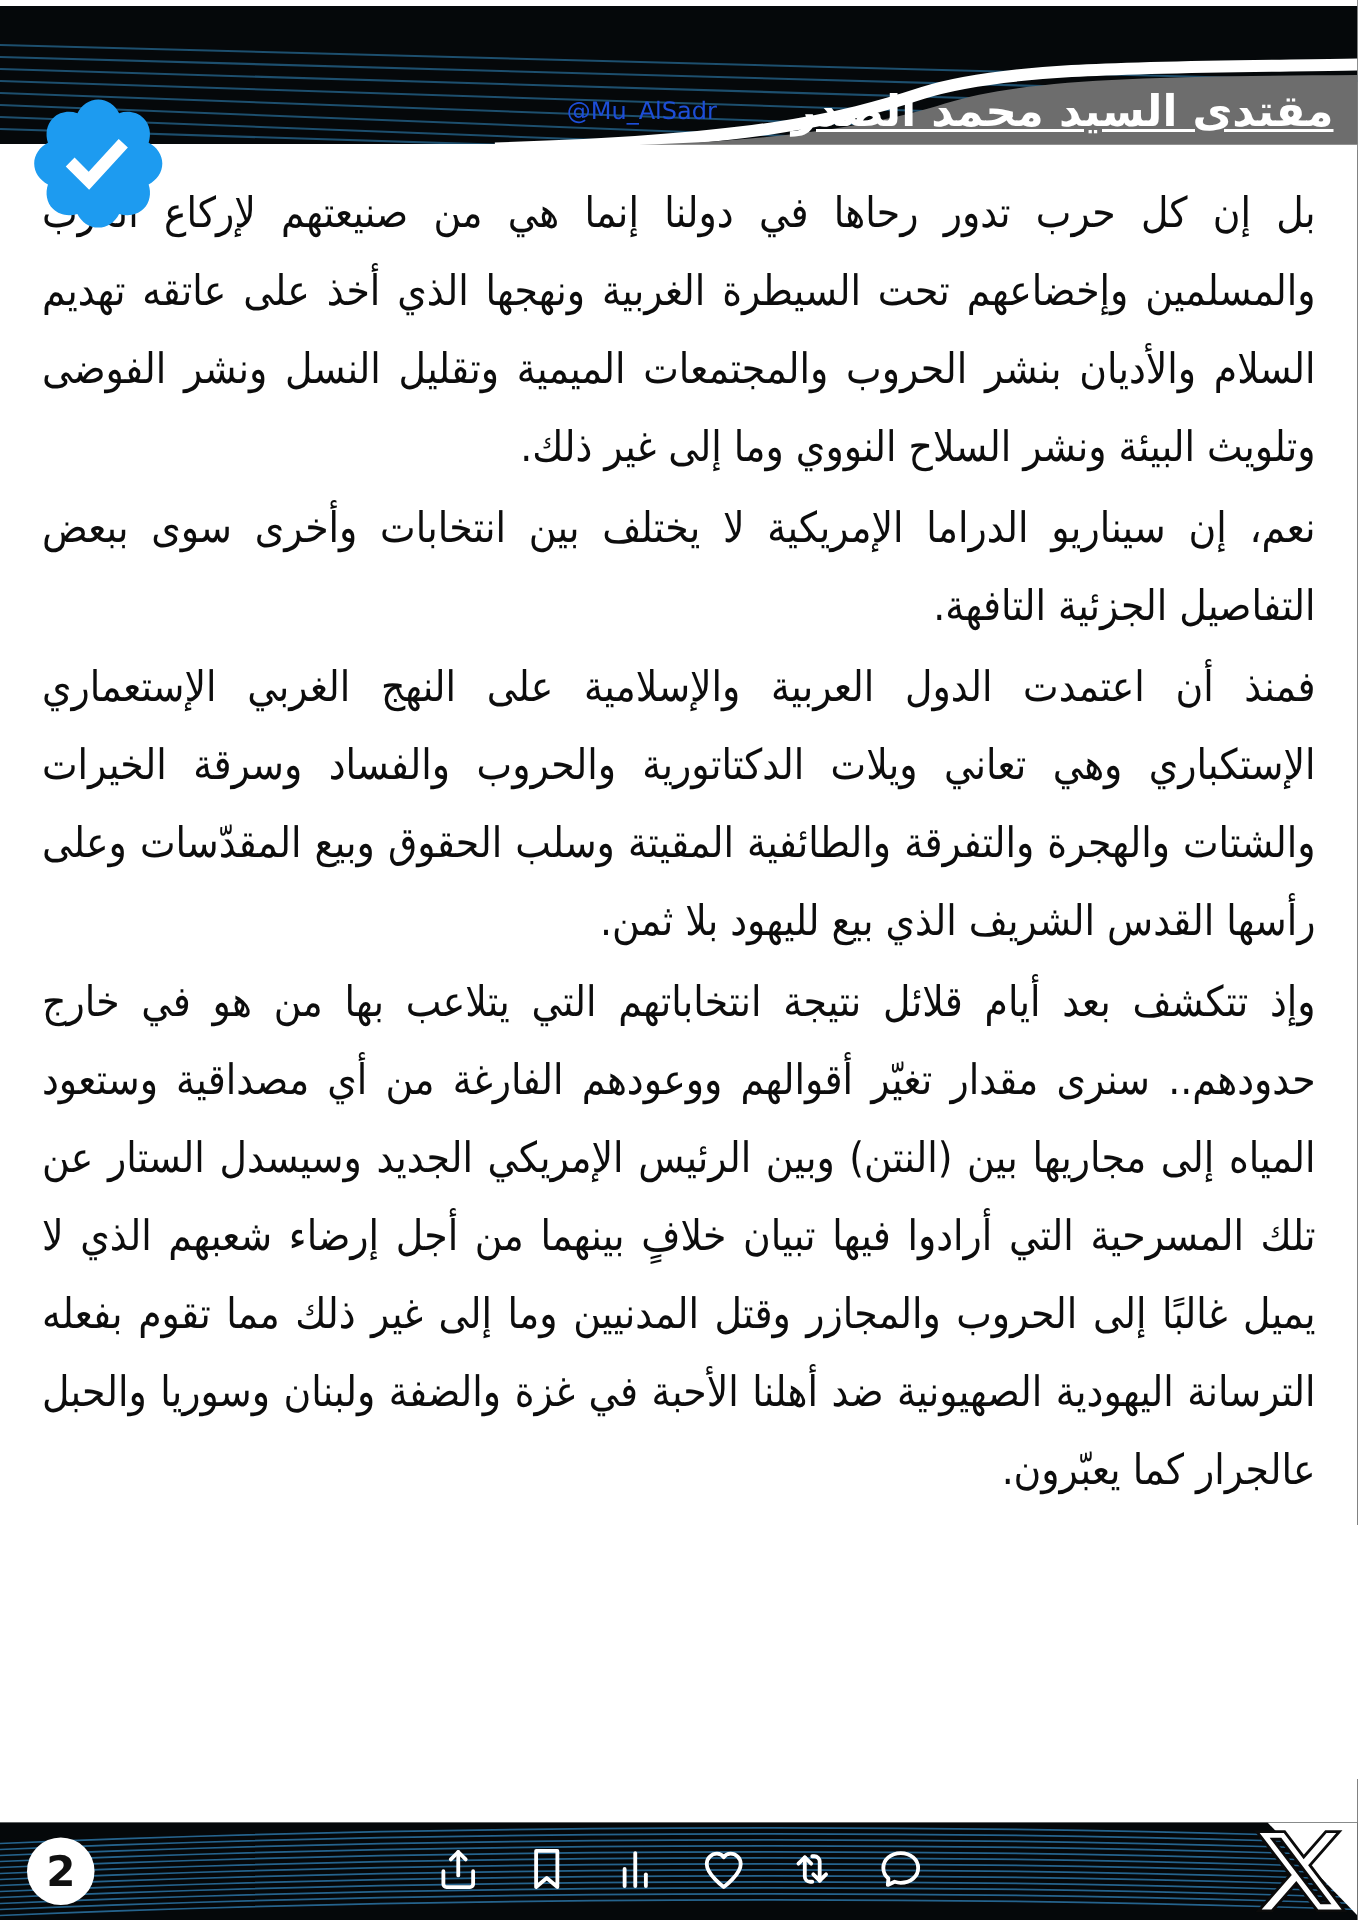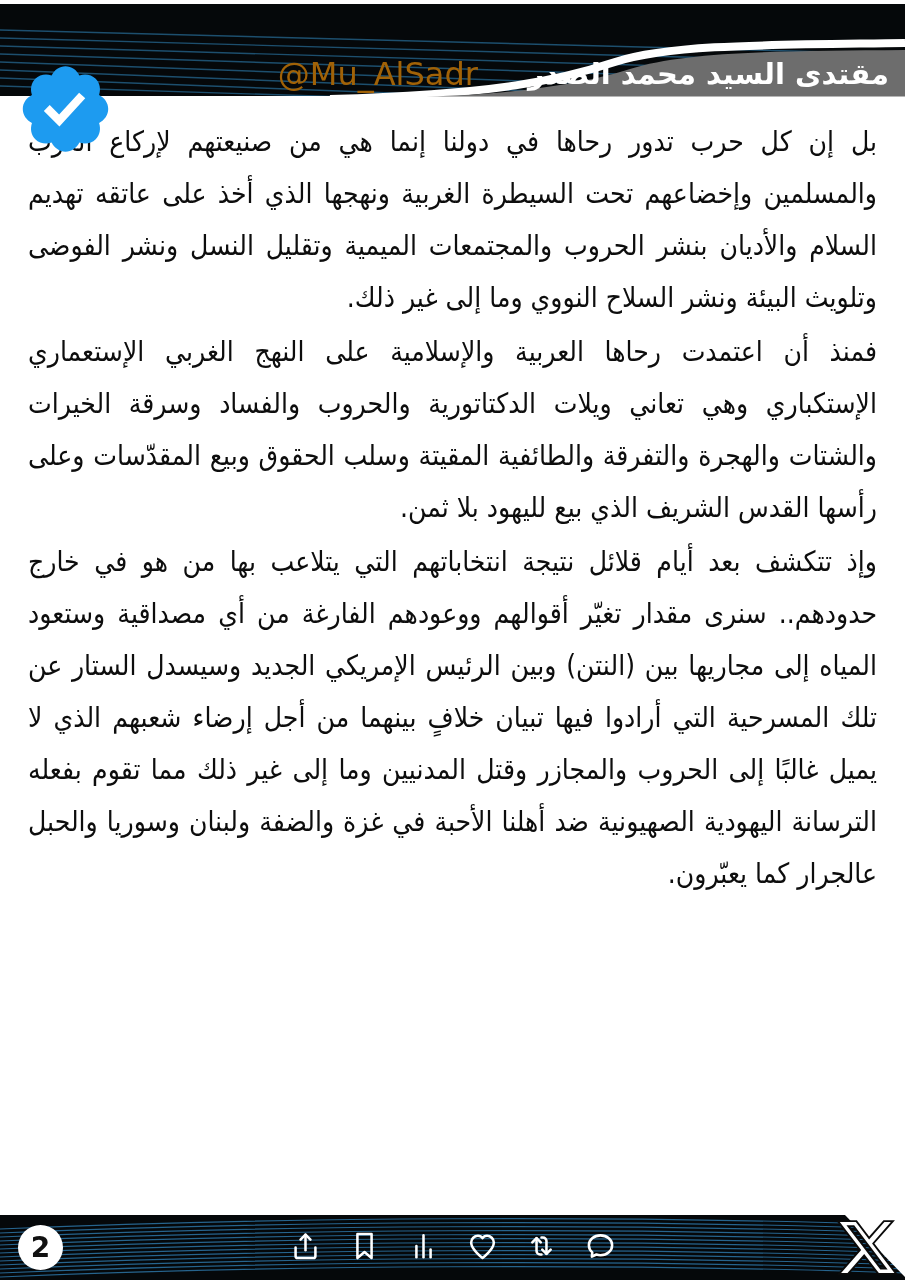--- a/index.html
+++ b/index.html
@@ -9,22 +9,22 @@
     position:relative; width:905px; height:1280px; margin:0 auto;
     background:#ffffff; overflow:hidden;
   }
   
   .hdr{ position:relative; width:905px; height:100px; }
   .hdr svg{ display:block; width:905px; height:100px; }
   .banner-row{
     position:absolute; top:52px; right:16px; height:44px;
     display:flex; align-items:center; direction:rtl; gap:10px;
   }
-  .display-name{ color:#ffffff; font-weight:700; font-size:29px; line-height:1; letter-spacing:-.5px; }
-  .handle{ color:#a16207; font-size:32px; line-height:1; direction:ltr; }
+  .display-name{ color:#ffffff; font-weight:700; font-size:29px; line-height:1; letter-spacing:-.5px;text-decoration:underline; }
+  .handle{ color:#1d4ed8; font-size:16px; line-height:1; direction:ltr; }
   .badge{ width:30px; height:30px; display:inline-block; }
   
   .content{
     direction:rtl;
     height:1115px;
     padding:16px 28px 0 28px;
     font-size:28px; line-height:52px; color:#0d0d0d;
     text-align:justify; text-align-last:right;
     overflow:hidden;
     font-stretch:condensed;
@@ -84,21 +84,22 @@
           <circle cx="12" cy="12" r="7" fill="#ffffff"></circle>
           <path fill="#1d9bf0" d="M22.25 12c0-1.43-.88-2.67-2.19-3.34.46-1.39.2-2.9-.81-3.91s-2.52-1.27-3.91-.81c-.66-1.31-1.91-2.19-3.34-2.19s-2.67.88-3.33 2.19c-1.4-.46-2.91-.2-3.92.81s-1.26 2.52-.8 3.91c-1.31.67-2.2 1.91-2.2 3.34s.89 2.67 2.2 3.34c-.46 1.39-.21 2.9.8 3.91s2.52 1.26 3.91.81c.67 1.31 1.91 2.19 3.34 2.19s2.68-.88 3.34-2.19c1.39.45 2.9.2 3.91-.81s1.27-2.52.81-3.91c1.31-.67 2.19-1.91 2.19-3.34zm-11.71 4.2L6.8 12.46l1.41-1.42 2.26 2.26 4.8-5.23 1.47 1.36-6.2 6.77z"></path>
         </svg>
       </span>
       <span class="handle">@Mu_AlSadr</span>
     </div>
   </header>
 
   <main class="content">
     <p>بل إن كل حرب تدور رحاها في دولنا إنما هي من صنيعتهم لإركاع العرب والمسلمين وإخضاعهم تحت السيطرة الغربية ونهجها الذي أخذ على عاتقه تهديم السلام والأديان بنشر الحروب والمجتمعات الميمية وتقليل النسل ونشر الفوضى وتلويث البيئة ونشر السلاح النووي وما إلى غير ذلك.</p>
-    <p>فمنذ أن اعتمدت رحاها العربية والإسلامية على النهج الغربي الإستعماري الإستكباري وهي تعاني ويلات الدكتاتورية والحروب والفساد وسرقة الخيرات والشتات والهجرة والتفرقة والطائفية المقيتة وسلب الحقوق وبيع المقدّسات وعلى رأسها القدس الشريف الذي بيع لليهود بلا ثمن.</p>
+    <p>نعم، إن سيناريو الدراما الإمريكية لا يختلف بين انتخابات وأخرى سوى ببعض التفاصيل الجزئية التافهة.</p>
+    <p>فمنذ أن اعتمدت الدول العربية والإسلامية على النهج الغربي الإستعماري الإستكباري وهي تعاني ويلات الدكتاتورية والحروب والفساد وسرقة الخيرات والشتات والهجرة والتفرقة والطائفية المقيتة وسلب الحقوق وبيع المقدّسات وعلى رأسها القدس الشريف الذي بيع لليهود بلا ثمن.</p>
     <p>وإذ تتكشف بعد أيام قلائل نتيجة انتخاباتهم التي يتلاعب بها من هو في خارج حدودهم.. سنرى مقدار تغيّر أقوالهم ووعودهم الفارغة من أي مصداقية وستعود المياه إلى مجاريها بين (النتن) وبين الرئيس الإمريكي الجديد وسيسدل الستار عن تلك المسرحية التي أرادوا فيها تبيان خلافٍ بينهما من أجل إرضاء شعبهم الذي لا يميل غالبًا إلى الحروب والمجازر وقتل المدنيين وما إلى غير ذلك مما تقوم بفعله الترسانة اليهودية الصهيونية ضد أهلنا الأحبة في غزة والضفة ولبنان وسوريا والحبل عالجرار كما يعبّرون.</p>
   </main>
 
   <footer class="ftr">
     <svg class="bg" viewBox="0 0 905 65" preserveAspectRatio="none">
       <rect x="0" y="0" width="905" height="65" fill="#05080a"></rect>
       <g stroke="#2a6e9c" stroke-width="1.1" fill="none" opacity="0.9">
         <path d="M0 14 C 280 2, 620 0, 905 10"></path>
         <path d="M0 18 C 280 6, 620 4, 905 14"></path>
         <path d="M0 22 C 280 10, 620 8, 905 18"></path>

